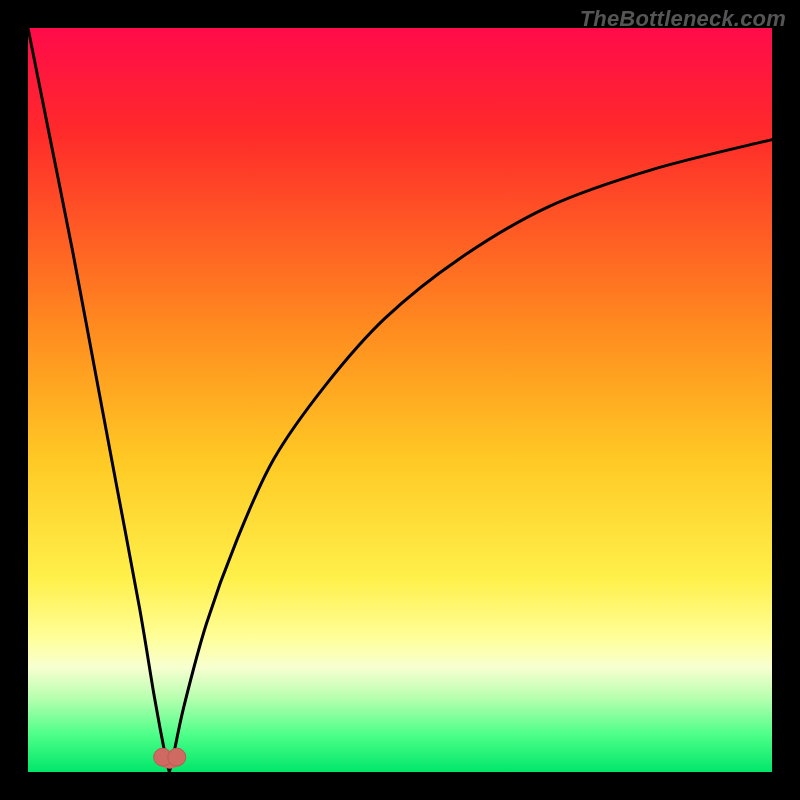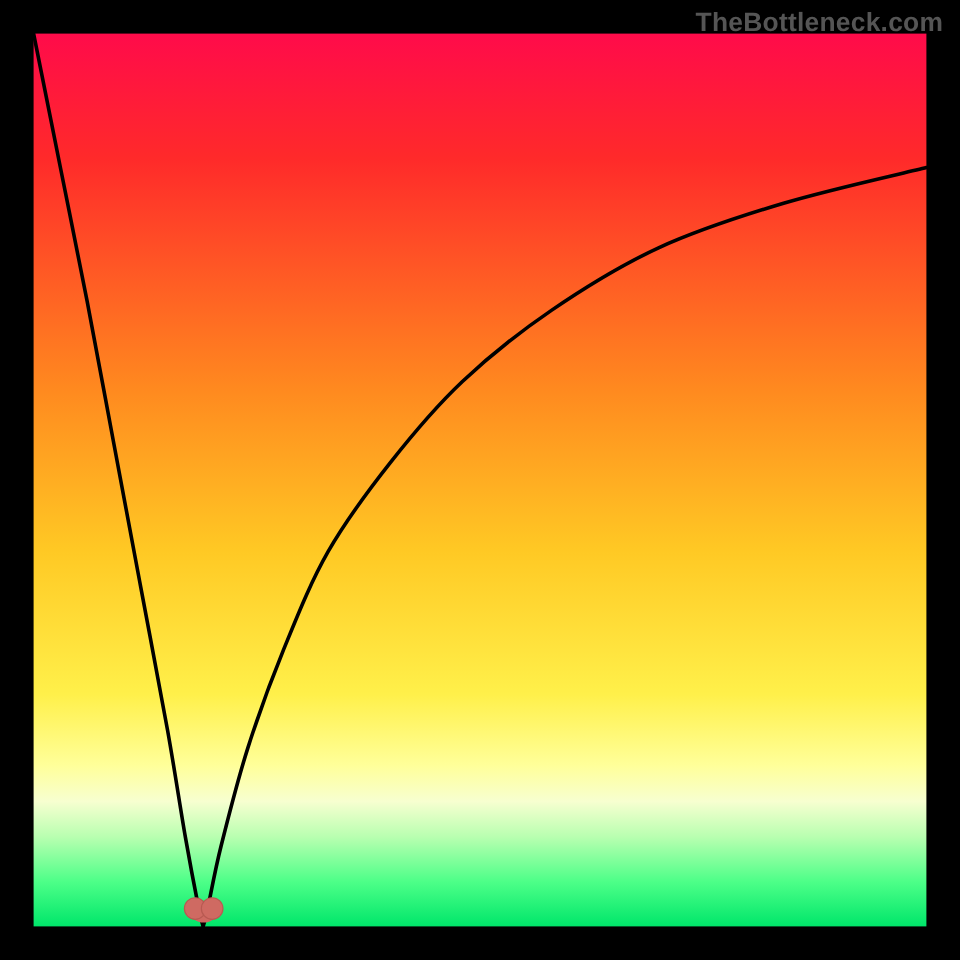--- a/index.html
+++ b/index.html
@@ -9,20 +9,21 @@
     height: 800px;
     overflow: hidden;
     background: #000;
     font-family: Arial, Helvetica, sans-serif;
   }
   .frame {
     position: absolute;
     left: 0; top: 0;
     width: 800px; height: 800px;
     background: #000;
+    font-style: italic;
   }
   .plot {
     position: absolute;
     left: 28px;
     top: 28px;
     width: 744px;
     height: 744px;
     
   }
   .watermark {

